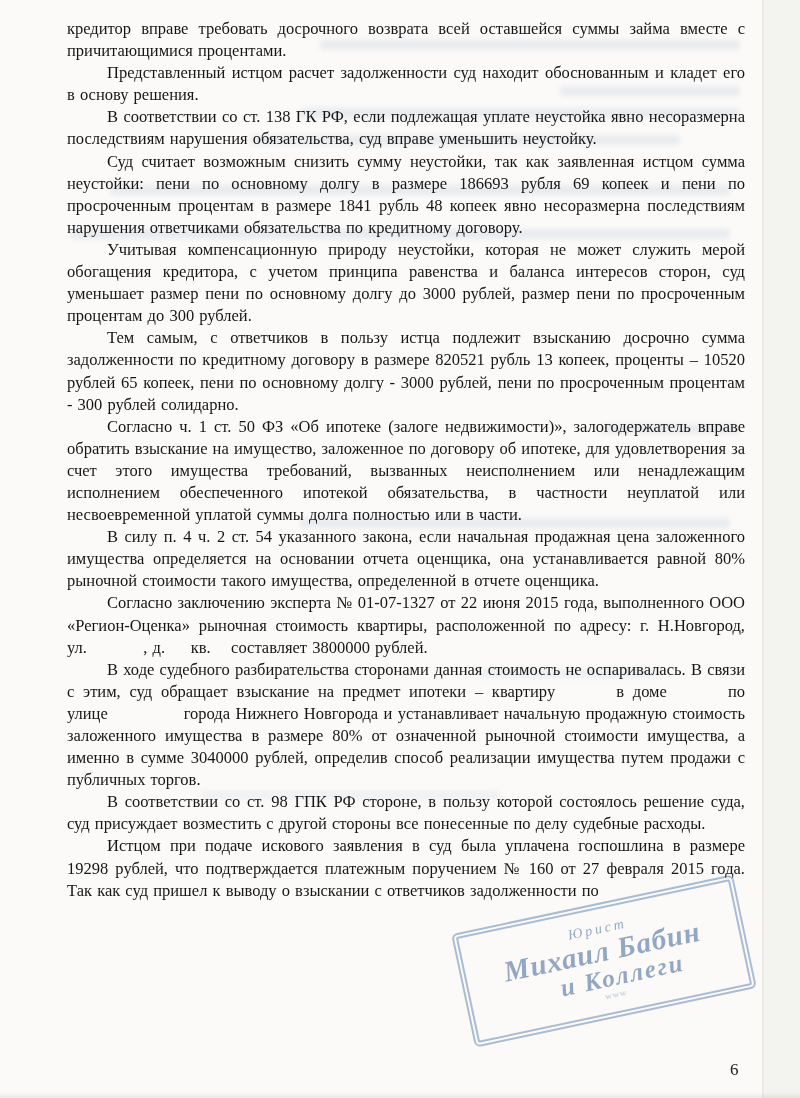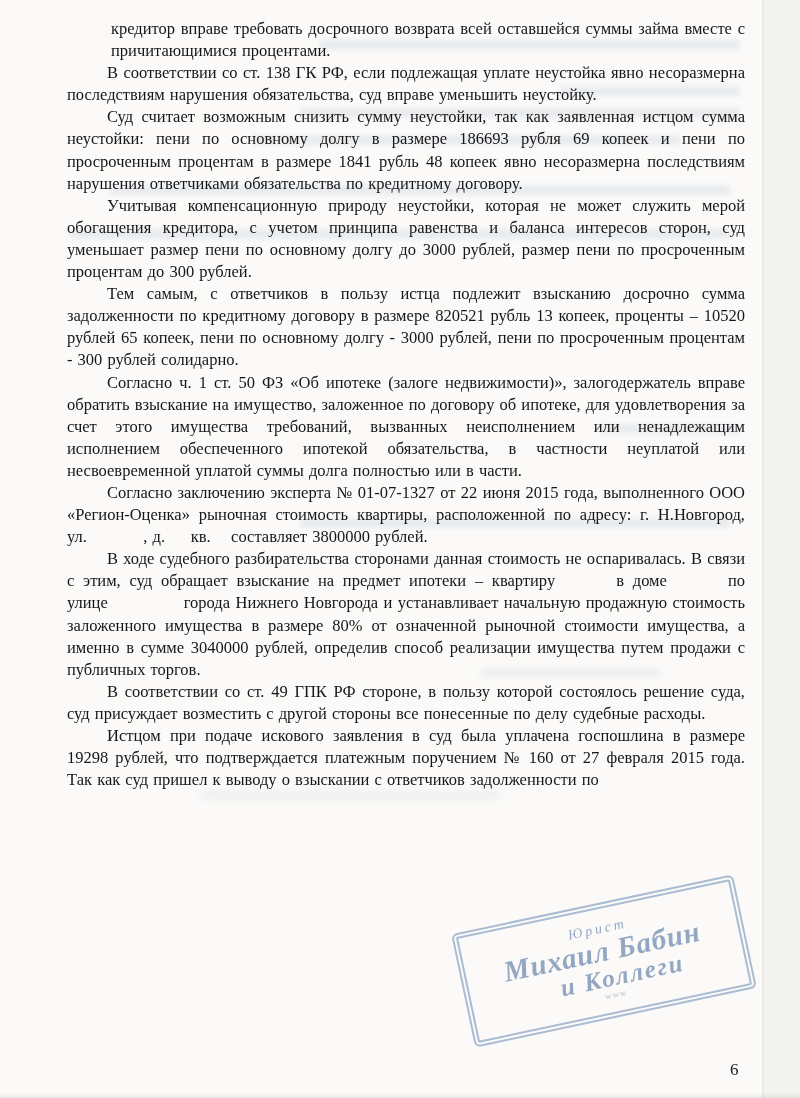--- a/index.html
+++ b/index.html
@@ -25,21 +25,21 @@
     background:linear-gradient(to bottom,rgba(0,0,0,0),rgba(0,0,0,.07));
   }
   .doc-text{
     position:absolute;left:67px;top:18px;width:678px;
     font-size:16.5px;line-height:22.1px;
     color:#161616;
     text-align:justify;
     word-spacing:1px;
   }
   .doc-text p{margin:0;text-indent:40px;}
-  .doc-text p.cont{text-indent:0;margin-left:44px;}
+  .doc-text p.cont{text-indent:0;}
   .page-number{
     position:absolute;left:730px;top:1060px;
     font-size:17px;color:#222;
   }
   
   .stamp{
     position:absolute;left:460px;top:903px;width:276px;height:104px;
     transform:rotate(-12deg);
     border:6px double rgba(104,140,186,.55);
     border-radius:6px;
@@ -74,28 +74,30 @@
   <div class="smudge" style="left:250px;top:135px;width:430px;"></div>
   <div class="smudge" style="left:110px;top:185px;width:620px;"></div>
   <div class="smudge" style="left:70px;top:229px;width:660px;"></div>
   <div class="smudge" style="left:600px;top:424px;width:140px;"></div>
   <div class="smudge" style="left:300px;top:518px;width:430px;"></div>
   <div class="smudge" style="left:480px;top:668px;width:180px;opacity:.15;"></div>
   <div class="smudge" style="left:200px;top:790px;width:300px;opacity:.12;"></div>
 
   <div class="doc-text">
     <p class="cont">кредитор вправе требовать досрочного возврата всей оставшейся суммы займа вместе с причитающимися процентами.</p>
+    <p>Представленный истцом расчет задолженности суд находит обоснованным и кладет его в основу решения.</p>
     <p>В соответствии со ст. 138 ГК РФ, если подлежащая уплате неустойка явно несоразмерна последствиям нарушения обязательства, суд вправе уменьшить неустойку.</p>
     <p>Суд считает возможным снизить сумму неустойки, так как заявленная истцом сумма неустойки: пени по основному долгу в размере 186693 рубля 69 копеек и пени по просроченным процентам в размере 1841 рубль 48 копеек явно несоразмерна последствиям нарушения ответчиками обязательства по кредитному договору.</p>
     <p>Учитывая компенсационную природу неустойки, которая не может служить мерой обогащения кредитора, с учетом принципа равенства и баланса интересов сторон, суд уменьшает размер пени по основному долгу до 3000 рублей, размер пени по просроченным процентам до 300 рублей.</p>
     <p>Тем самым, с ответчиков в пользу истца подлежит взысканию досрочно сумма задолженности по кредитному договору в размере 820521 рубль 13 копеек, проценты – 10520 рублей 65 копеек, пени по основному долгу - 3000 рублей, пени по просроченным процентам - 300 рублей солидарно.</p>
     <p>Согласно ч. 1 ст. 50 ФЗ «Об ипотеке (залоге недвижимости)», залогодержатель вправе обратить взыскание на имущество, заложенное по договору об ипотеке, для удовлетворения за счет этого имущества требований, вызванных неисполнением или ненадлежащим исполнением обеспеченного ипотекой обязательства, в частности неуплатой или несвоевременной уплатой суммы долга полностью или в части.</p>
+    <p>В силу п. 4 ч. 2 ст. 54 указанного закона, если начальная продажная цена заложенного имущества определяется на основании отчета оценщика, она устанавливается равной 80% рыночной стоимости такого имущества, определенной в отчете оценщика.</p>
     <p>Согласно заключению эксперта № 01-07-1327 от 22 июня 2015 года, выполненного ООО «Регион-Оценка» рыночная стоимость квартиры, расположенной по адресу: г. Н.Новгород, ул.&nbsp;&nbsp;&nbsp;&nbsp;&nbsp;&nbsp;&nbsp;&nbsp;&nbsp;&nbsp; , д.&nbsp;&nbsp;&nbsp;&nbsp; кв.&nbsp;&nbsp;&nbsp; составляет 3800000 рублей.</p>
     <p>В ходе судебного разбирательства сторонами данная стоимость не оспаривалась. В связи с этим, суд обращает взыскание на предмет ипотеки – квартиру&nbsp;&nbsp;&nbsp;&nbsp;&nbsp;&nbsp; в доме&nbsp;&nbsp;&nbsp;&nbsp;&nbsp;&nbsp; по улице&nbsp;&nbsp;&nbsp;&nbsp;&nbsp;&nbsp;&nbsp;&nbsp;&nbsp;&nbsp;&nbsp;&nbsp;&nbsp; города Нижнего Новгорода и устанавливает начальную продажную стоимость заложенного имущества в размере 80% от означенной рыночной стоимости имущества, а именно в сумме 3040000 рублей, определив способ реализации имущества путем продажи с публичных торгов.</p>
-    <p>В соответствии со ст. 49 ГПК РФ стороне, в пользу которой состоялось решение суда, суд присуждает возместить с другой стороны все понесенные по делу судебные расходы.</p>
+    <p>В соответствии со ст. 98 ГПК РФ стороне, в пользу которой состоялось решение суда, суд присуждает возместить с другой стороны все понесенные по делу судебные расходы.</p>
     <p>Истцом при подаче искового заявления в суд была уплачена госпошлина в размере 19298 рублей, что подтверждается платежным поручением № 160 от 27 февраля 2015 года. Так как суд пришел к выводу о взыскании с ответчиков задолженности по</p>
   </div>
 
   <div class="stamp">
     <span class="s-title">Юрист</span>
     <span class="s-name">Михаил Бабин</span>
     <span class="s-suffix">и Коллеги</span>
     <span class="s-fine">www</span>
   </div>
 

